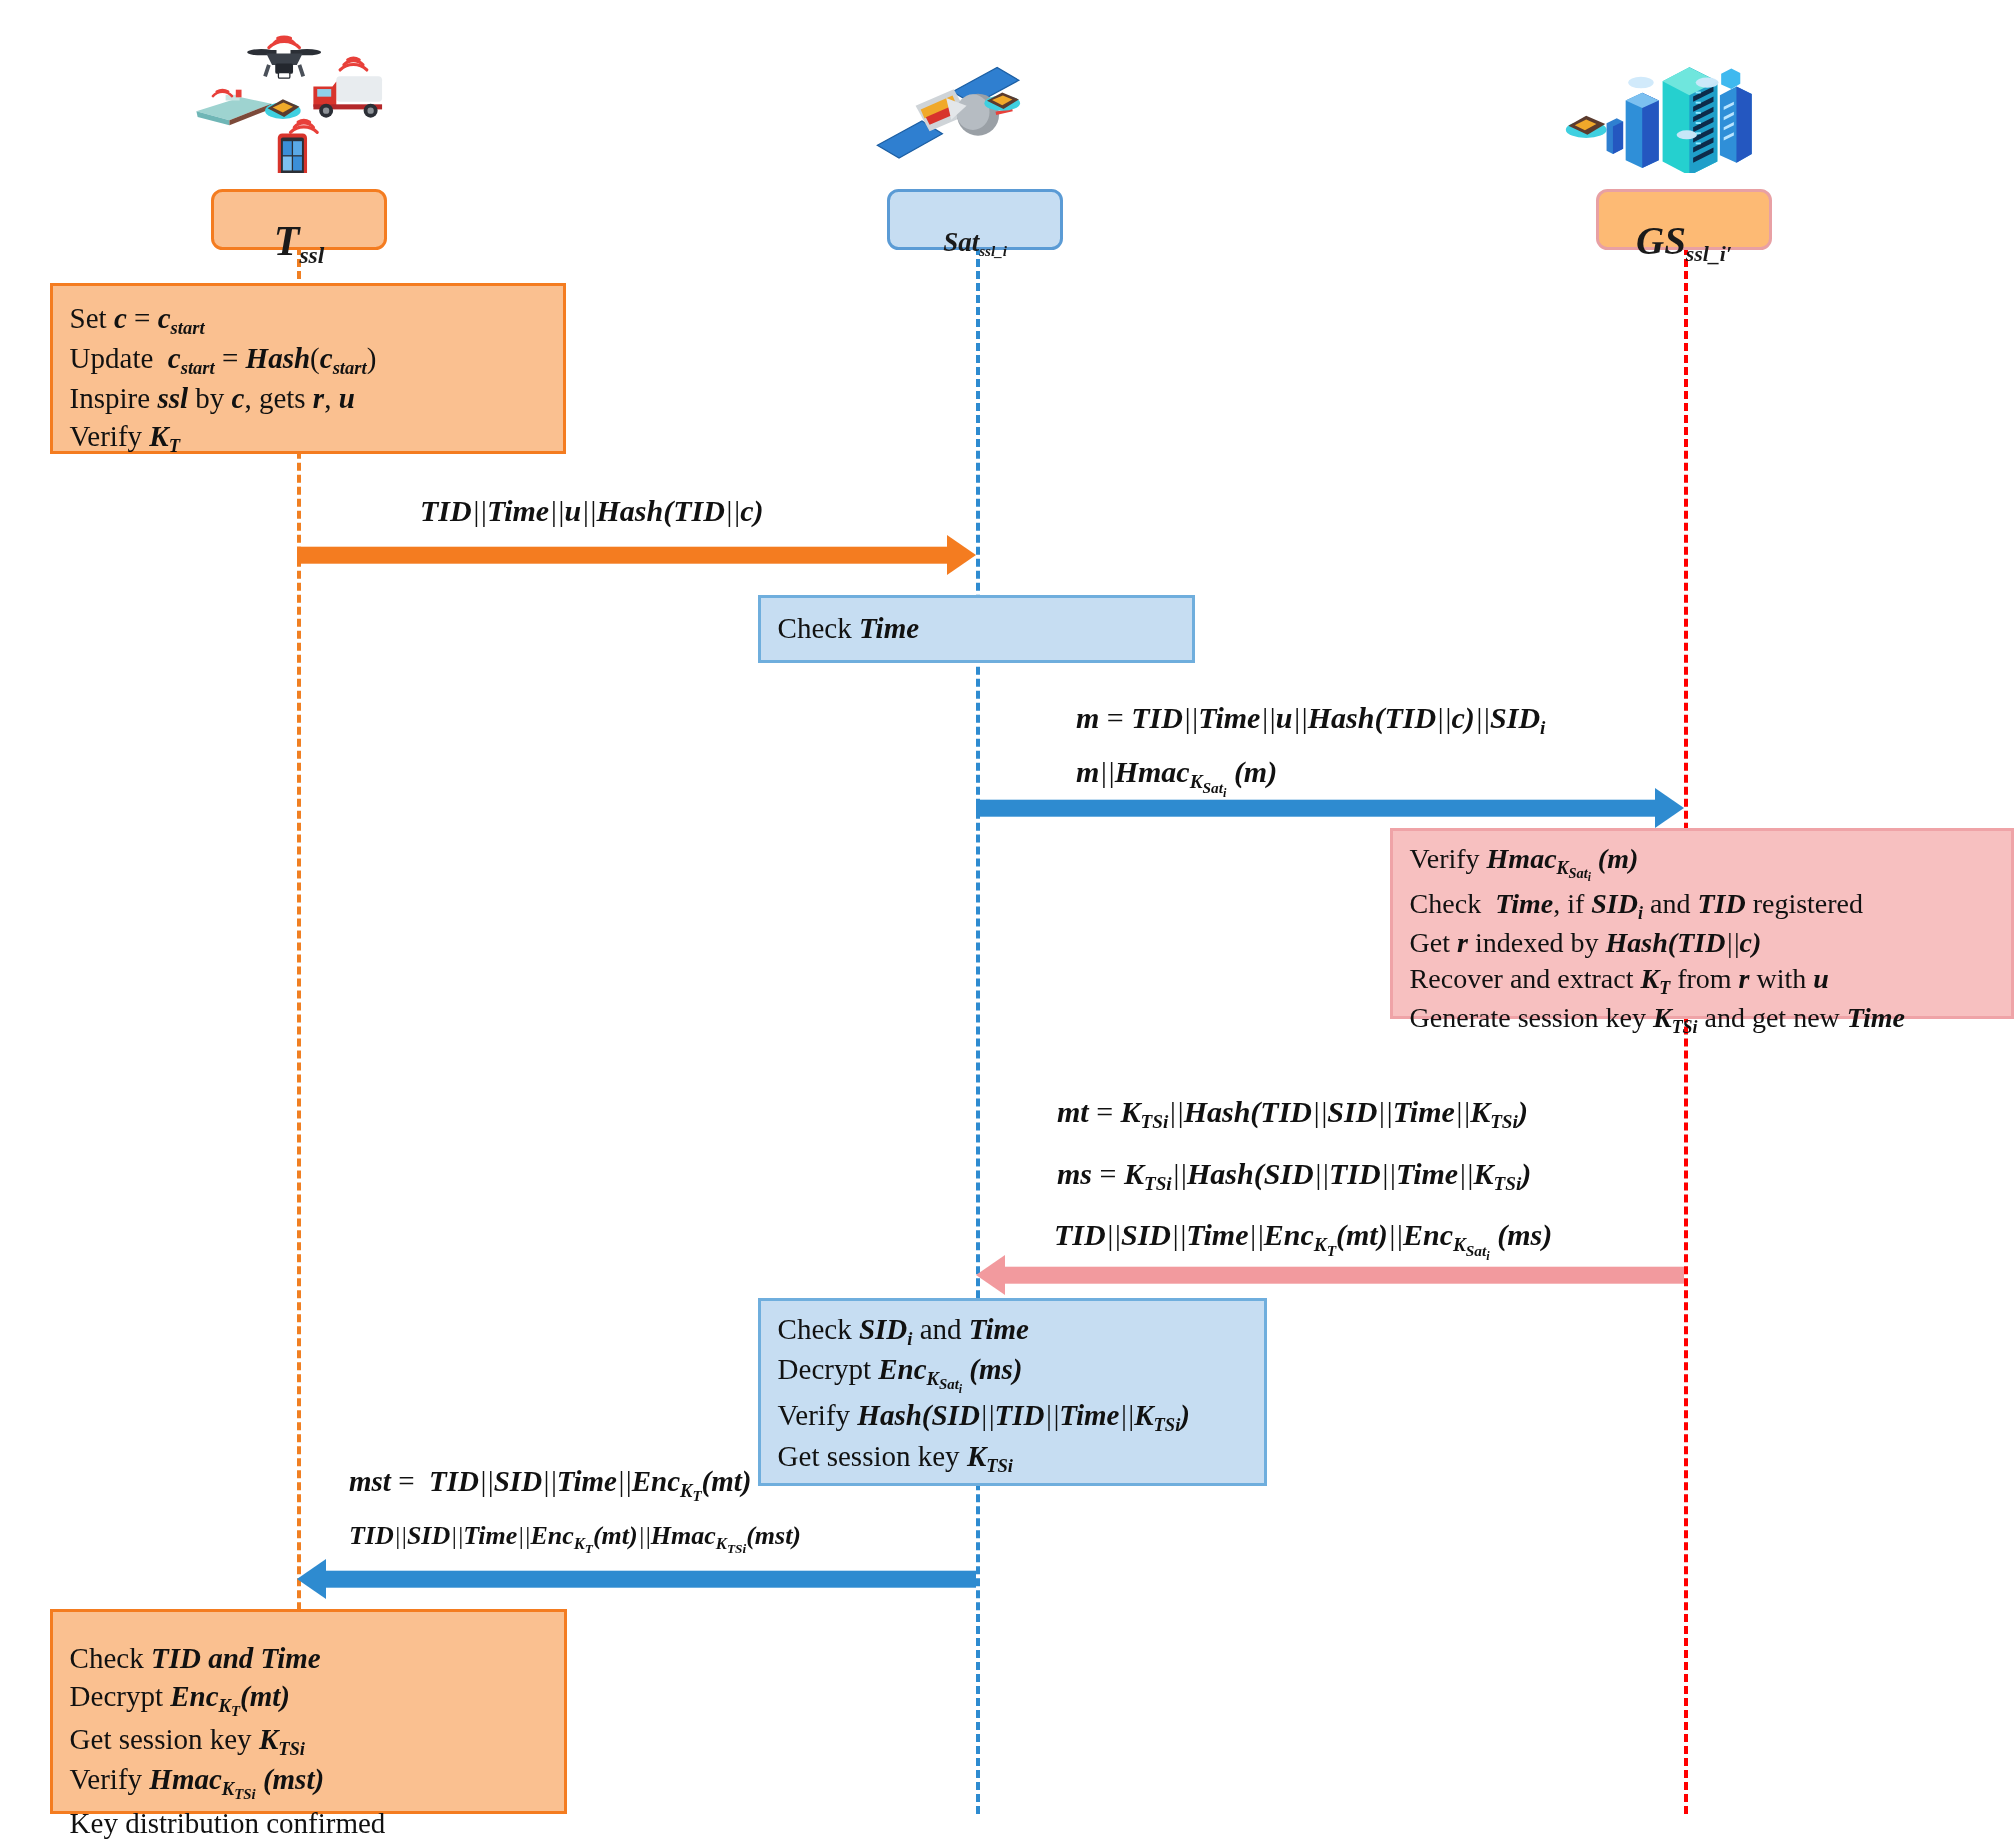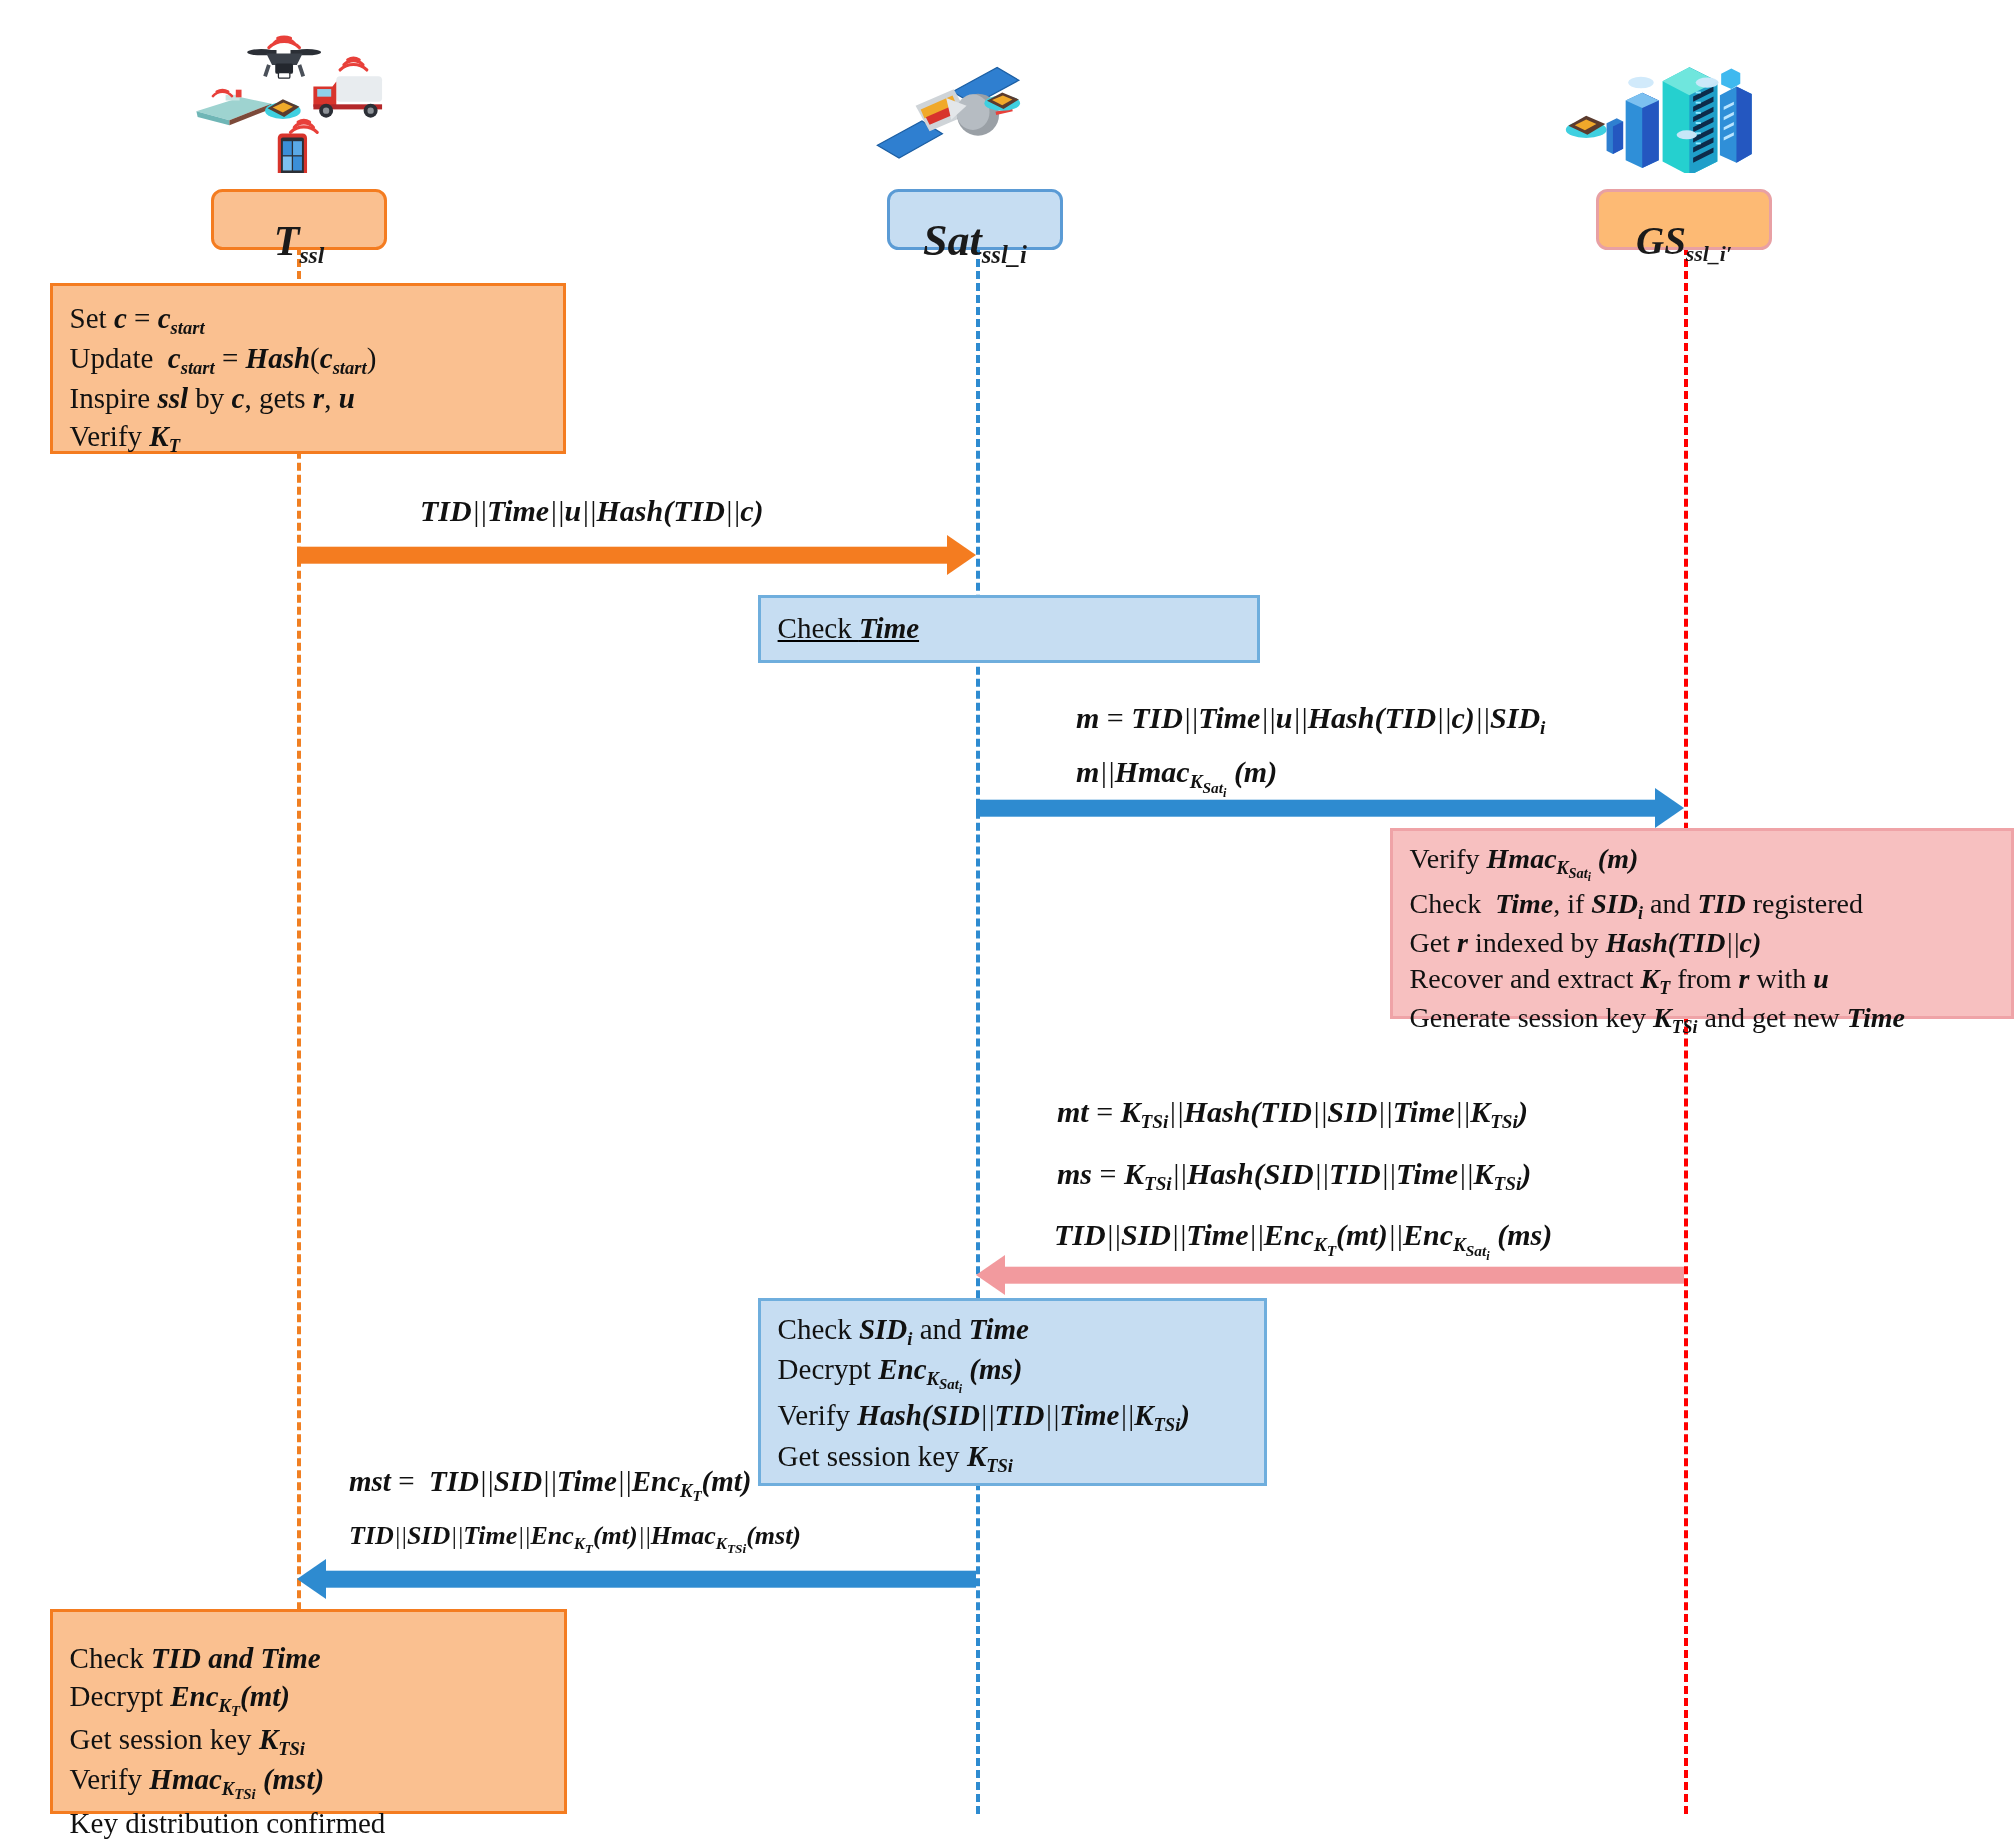--- a/index.html
+++ b/index.html
@@ -198,21 +198,21 @@
   <div class="lifeline ll-blue" style="left:976px;top:247px;height:1567px;"></div>
   <div class="lifeline ll-red" style="left:1684px;top:247px;height:1567px;"></div>
 
   <div class="actor actor-orange" style="left:211px;top:189px;width:176px;height:61px;">
     <span class="lbl" style="font-size:42px;">
       <span>T</span><sub style="font-size:.56em;">ssl</sub>
     </span>
   </div>
 
   <div class="actor actor-blue" style="left:887px;top:189px;width:176px;height:61px;">
-    <span class="lbl" style="font-size:44px;">
+    <span class="lbl" style="font-size:27px;">
       <span>Sat</span><sub style="font-size:.56em;">ssl_i</sub>
     </span>
   </div>
 
   <div class="actor actor-pink" style="left:1596px;top:189px;width:176px;height:61px;">
     <span class="lbl" style="font-size:39px;">
       <span>GS</span><sub style="font-size:.56em;">ssl_i′</sub>
     </span>
   </div>
 
@@ -232,21 +232,21 @@
   </div>
 
   <div class="msg" style="left:420px;top:494px;font-size:30px;">
     <span class="it">TID</span><span class="bar it">||</span><span class="it">Time</span><span class="bar it">||</span><span class="it">u</span><span class="bar it">||</span><span class="it">Hash</span><span class="it">(</span><span class="it">TID</span><span class="bar it">||</span><span class="it">c</span><span class="it">)</span>
   </div>
   <div class="arrow ar-orange" style="left:297px;top:555px;width:679px;">
     <div class="shaft" style="left:0;width:650px;"></div>
     <div class="head" style="left:650px;"></div>
   </div>
 
-  <div class="pbox pbox-blue" style="left:758px;top:595px;width:502px;height:68px;display:flex;align-items:center;text-decoration:underline;">
+  <div class="pbox pbox-blue" style="left:758px;top:595px;width:437px;height:68px;display:flex;align-items:center;">
     <div class="pline" style="font-size:29px;">
       <span class="up">Check </span><span class="it">Time</span>
     </div>
   </div>
 
   <div class="msg" style="left:1076px;top:701px;font-size:30px;">
     <span class="it">m</span><span class="up"> = </span><span class="it">TID</span><span class="bar it">||</span><span class="it">Time</span><span class="bar it">||</span><span class="it">u</span><span class="bar it">||</span><span class="it">Hash</span><span class="it">(</span><span class="it">TID</span><span class="bar it">||</span><span class="it">c</span><span class="it">)</span><span class="bar it">||</span><span class="it">SID</span><sub>i</sub>
   </div>
   <div class="msg" style="left:1076px;top:755px;font-size:30px;">
     <span class="it">m</span><span class="bar it">||</span><span class="it">Hmac</span><sub>K<sub>Sat<sub>i</sub></sub></sub><span class="it">&nbsp;(m)</span>

